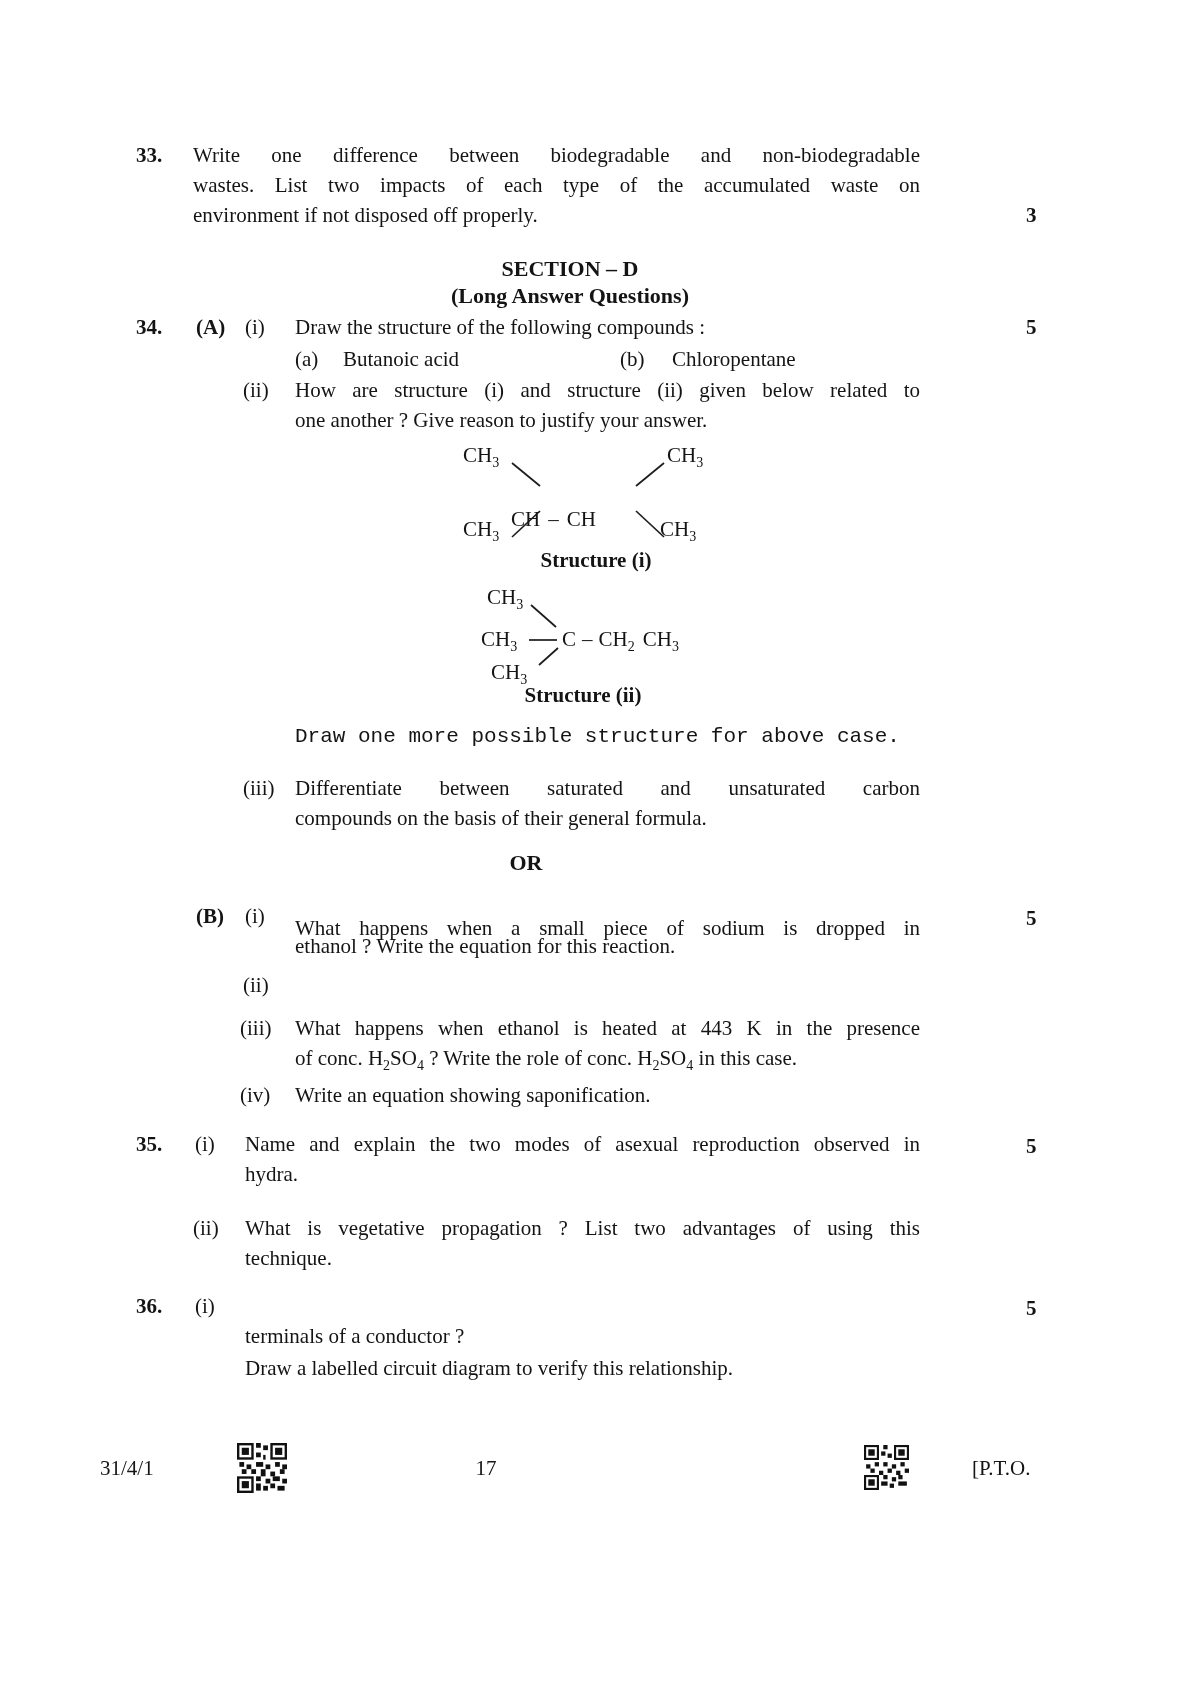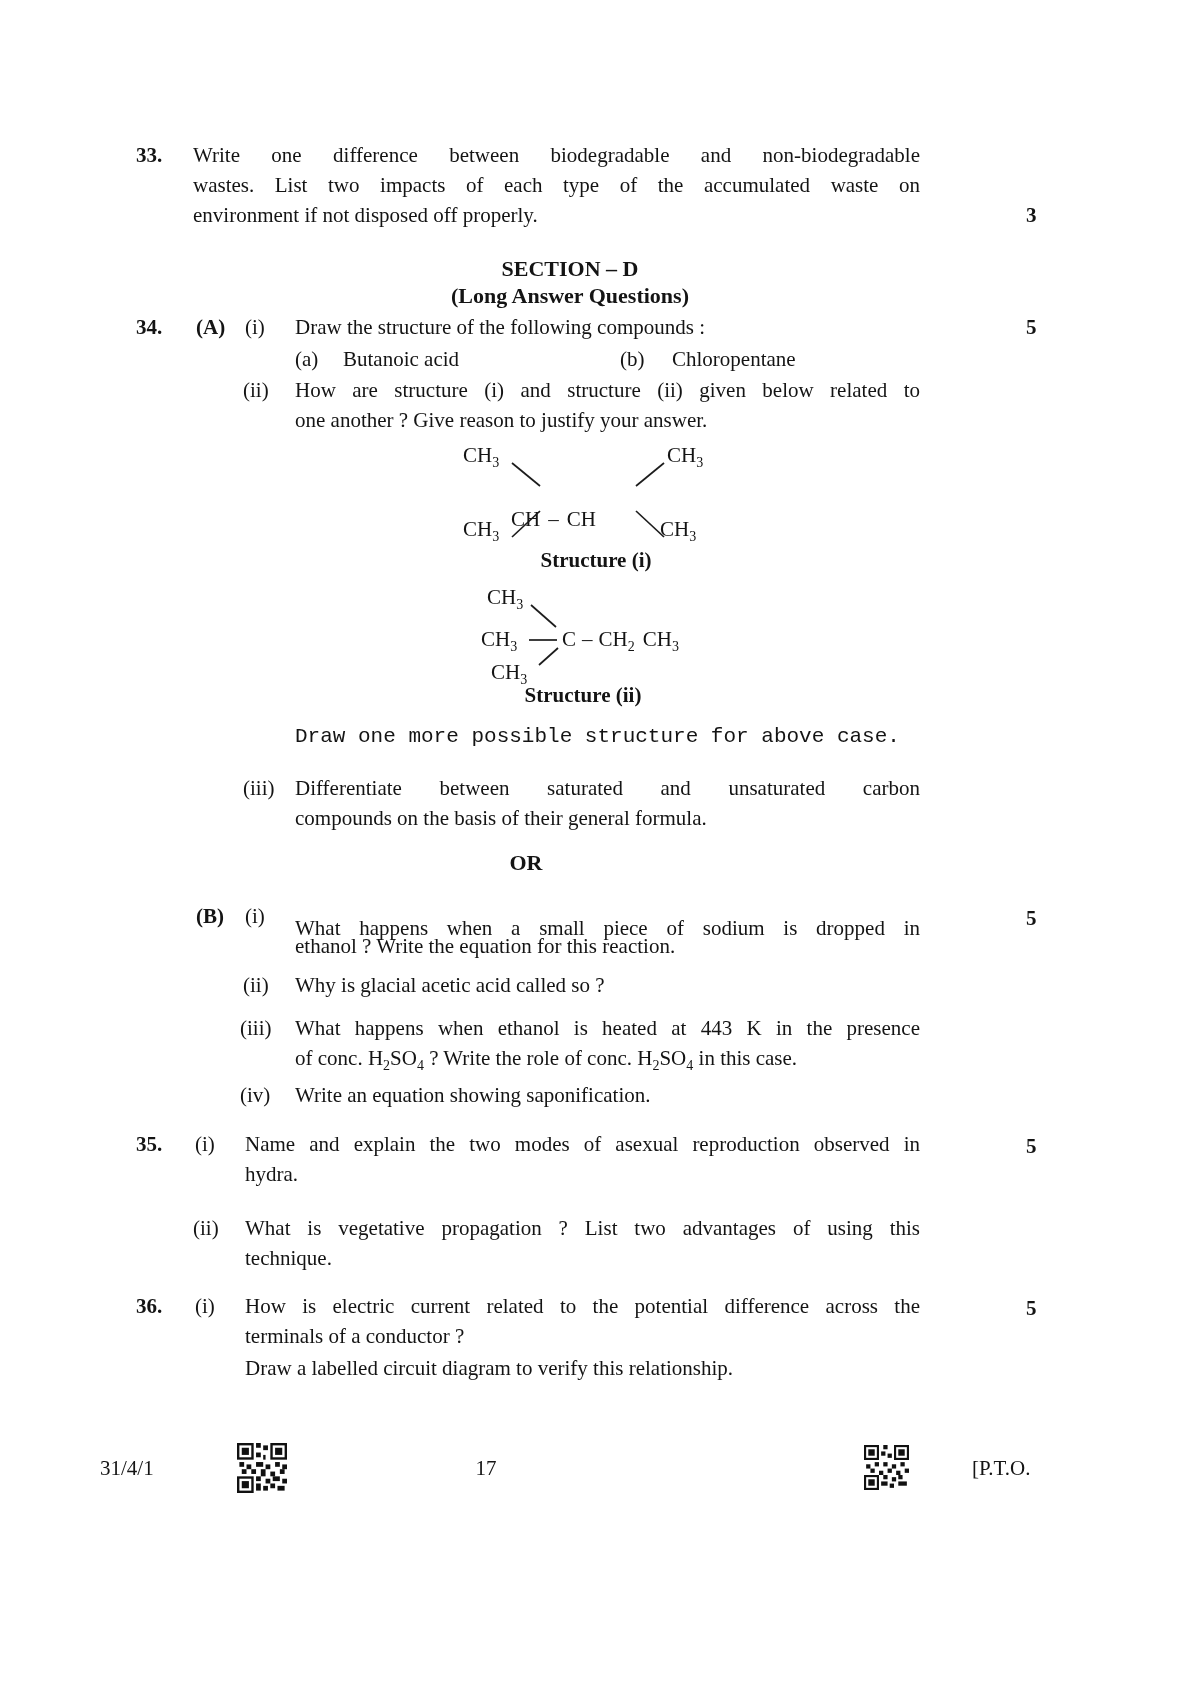--- a/index.html
+++ b/index.html
@@ -86,42 +86,40 @@
 
   <div class="abs hdg ctr" style="left:136px;top:850px;width:780px;">OR</div>
 
   <div class="abs t b" style="left:196px;top:901px;">(B)</div>
   <div class="abs t" style="left:245px;top:901px;">(i)</div>
   <div class="abs t j" style="left:295px;top:901px;width:625px;margin-top:12px;">What happens when a small piece of sodium is dropped in</div>
   <div class="abs t" style="left:295px;top:931px;">ethanol ? Write the equation for this reaction.</div>
   <div class="abs t marks" style="left:1026px;top:903px;">5</div>
 
   <div class="abs t" style="left:243px;top:970px;">(ii)</div>
-  <div class="abs t" style="left:295px;top:970px;">Why is glacial acetic acid called so ?</div>
 
   <div class="abs t" style="left:240px;top:1013px;">(iii)</div>
   <div class="abs t j" style="left:295px;top:1013px;width:625px;">What happens when ethanol is heated at 443 K in the presence</div>
   <div class="abs t" style="left:295px;top:1043px;"><span>of conc. </span><span><span>H</span><sub>2</sub><span>SO</span><sub>4</sub></span><span> ? Write the role of conc. </span><span><span>H</span><sub>2</sub><span>SO</span><sub>4</sub></span><span> in this case.</span></div>
 
   <div class="abs t" style="left:240px;top:1080px;">(iv)</div>
   <div class="abs t" style="left:295px;top:1080px;">Write an equation showing saponification.</div>
 
   <div class="abs t b" style="left:136px;top:1129px;">35.</div>
   <div class="abs t" style="left:195px;top:1129px;">(i)</div>
   <div class="abs t j" style="left:245px;top:1129px;width:675px;">Name and explain the two modes of asexual reproduction observed in</div>
   <div class="abs t" style="left:245px;top:1159px;">hydra.</div>
   <div class="abs t marks" style="left:1026px;top:1131px;">5</div>
 
   <div class="abs t" style="left:193px;top:1213px;">(ii)</div>
   <div class="abs t j" style="left:245px;top:1213px;width:675px;">What is vegetative propagation ? List two advantages of using this</div>
   <div class="abs t" style="left:245px;top:1243px;">technique.</div>
 
   <div class="abs t b" style="left:136px;top:1291px;">36.</div>
   <div class="abs t" style="left:195px;top:1291px;">(i)</div>
-  <div class="abs t j" style="left:245px;top:1291px;width:675px;">How is electric current related to the potential difference across the</div>
   <div class="abs t" style="left:245px;top:1321px;">terminals of a conductor ?</div>
   <div class="abs t" style="left:245px;top:1353px;">Draw a labelled circuit diagram to verify this relationship.</div>
   <div class="abs t marks" style="left:1026px;top:1293px;">5</div>
 
   <div class="abs t" style="left:100px;top:1453px;">31/4/1</div>
 
   <svg class="qr" style="left:237px;top:1443px;" width="50" height="50" viewBox="0 0 21 21">
     <rect x="0" y="0" width="21" height="21" fill="#ffffff"></rect>
     <g fill="#111111">
       <rect x="0" y="0" width="7" height="7"></rect>

